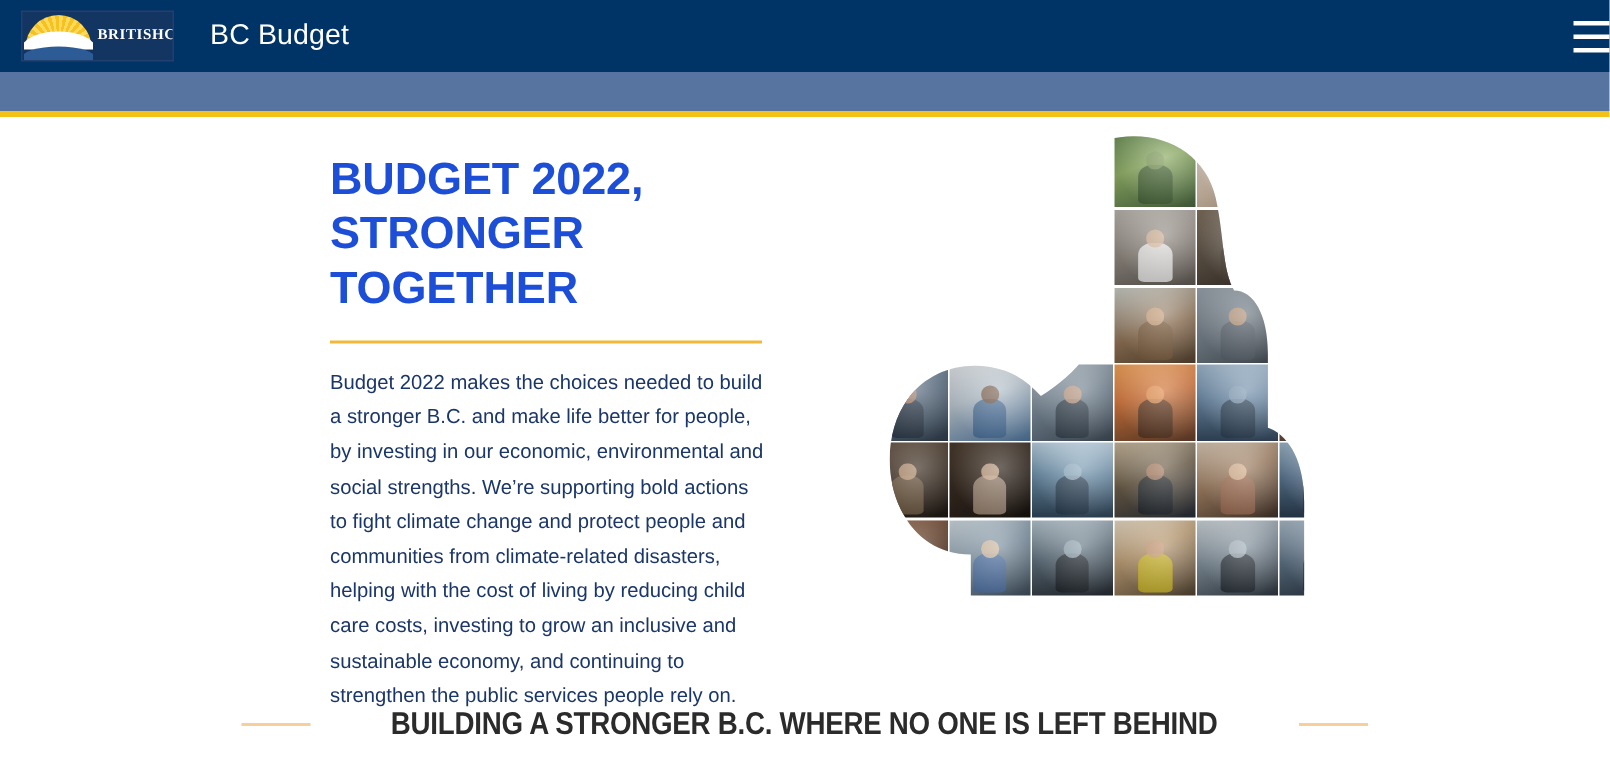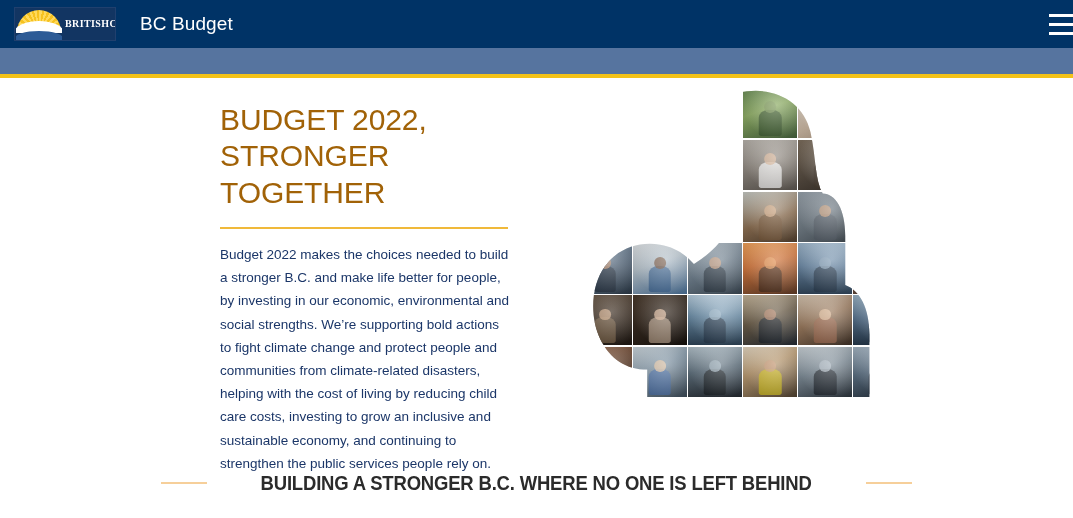--- a/index.html
+++ b/index.html
@@ -144,23 +144,23 @@
     background: #ffffff;
   }
 
   .hero-text {
     position: absolute;
     left: 220px;
     top: 24px;
     width: 292px;
   }
   .hero-title {
-    color: #a16207;
+    color: #1d4ed8;
     font-size: 30px;
-    font-weight: normal;
+    font-weight: bold;
     line-height: 1.21;
     letter-spacing: -0.1px;
   }
   .hero-rule {
     margin-top: 16px;
     width: 288px;
     height: 2px;
     background: #f0b93a;
   }
   .hero-body {

